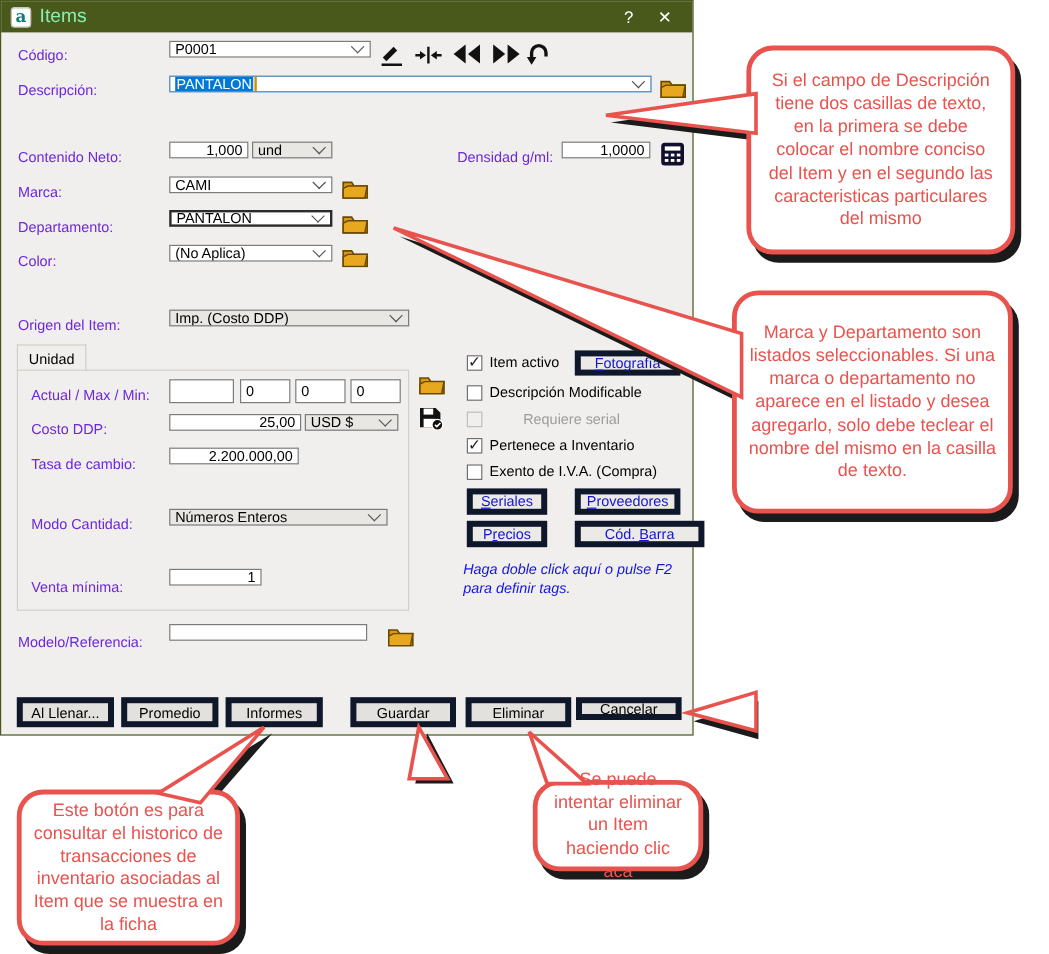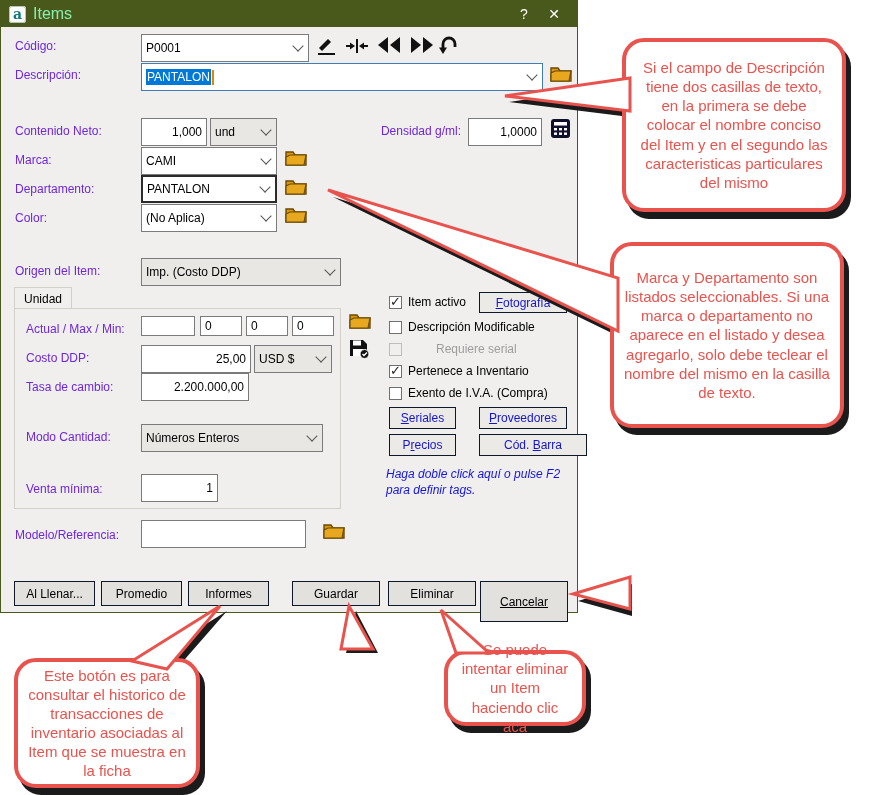--- a/index.html
+++ b/index.html
@@ -13,21 +13,21 @@
             display:flex;align-items:center;box-sizing:border-box;padding:0 8px;}
   .app-logo{width:17px;height:17px;background:#fdfdfd;border-radius:3px;color:#0e7c7b;
             font-family:"DejaVu Serif",serif;font-weight:bold;font-size:14px;line-height:17px;
             text-align:center;box-shadow:inset 0 0 0 1px #b9c4b2;}
   .title-text{color:#86efac;font-size:16px;margin-left:7px;}
   .tb-btn{color:#fff;font-size:14px;width:30px;text-align:center;cursor:default;}
   .tb-spacer{flex:1;}
 
   .lbl{position:absolute;white-space:nowrap;color:#6d28d9;}
   .field{position:absolute;background:#fff;border:1px solid #7b7b7b;box-sizing:border-box;
-         display:flex;align-items:center;padding:0 4px;height:28px;overflow:hidden;}
+         display:flex;align-items:center;padding:0 4px;height:14px;overflow:hidden;}
   .field.right{justify-content:flex-end;}
   .combo{padding-right:18px;}
   .combo .chev{position:absolute;right:6px;top:50%;width:7px;height:7px;margin-top:-6px;
                border-right:1.6px solid #555;border-bottom:1.6px solid #555;transform:rotate(45deg);}
   .gray{background:#e9e7e3;}
   .focus2{border:2px solid #2b2b2b;}
   .focusblue{border:1px solid #3f7fb8;}
   .sel{background:#0078d7;color:#fff;padding:1px 1px;}
   .caret{display:inline-block;width:2px;height:15px;background:#e08900;margin-left:1px;}
 
@@ -40,21 +40,21 @@
        display:flex;align-items:center;justify-content:center;}
 
   .cb{position:absolute;display:flex;align-items:center;}
   .cb-box{width:13px;height:13px;background:#fff;border:1px solid #707070;box-sizing:border-box;
           margin-right:6px;position:relative;flex:none;}
   .cb.checked .cb-box::after{content:"\2713";position:absolute;left:0px;top:-3px;font-size:13px;
           font-weight:bold;color:#222;}
   .cb.disabled .cb-box{border-color:#bdbdbd;background:#f0efed;}
   .cb.disabled .cb-lbl{color:#9d9d9d;}
 
-  .btn{position:absolute;background:#e3e1de;border:1px solid #0f172a;box-sizing:border-box;
+  .btn{position:absolute;background:#e3e1de;border:5px solid #0f172a;box-sizing:border-box;
        display:flex;align-items:center;justify-content:center;color:#000;cursor:default;}
   .btn.blue{color:#1414cc;background:#eceae7;}
 
   .hint{position:absolute;color:#1414e0;font-style:italic;line-height:1.3;}
 
   
   .callout{position:absolute;background:#fff;border:4px solid #e8534e;border-radius:22px;
            box-shadow:5px 7px 0 #1b1b1b;color:#e8534e;display:flex;align-items:center;
            justify-content:center;text-align:center;box-sizing:border-box;z-index:3;
            font-size:15px;line-height:1.27;padding:8px 10px;}
@@ -291,21 +291,21 @@
     </div>
     <div class="btn" style="left:187px;top:580px;width:81px;height:25px;">
       <span>Informes</span>
     </div>
     <div class="btn" style="left:291px;top:580px;width:88px;height:25px;">
       <span>Guardar</span>
     </div>
     <div class="btn" style="left:387px;top:580px;width:88px;height:25px;">
       <span>Eliminar</span>
     </div>
-    <div class="btn" style="left:479px;top:580px;width:88px;height:41px;text-decoration:underline;">
+    <div class="btn" style="left:479px;top:580px;width:88px;height:19px;">
       <span>Cancelar</span>
     </div>
   </div>
 
   <svg class="tails under">
     <polygon points="509,102 630,84 630,117" fill="#1b1b1b"></polygon>
     <polygon points="333,197 622,285 622,338" fill="#1b1b1b"></polygon>
     <polygon points="578,601 632,584 632,616" fill="#1b1b1b"></polygon>
     <polygon points="227,611 138,666 172,674" fill="#1b1b1b"></polygon>
     <polygon points="356,611 346,653 378,653" fill="#1b1b1b"></polygon>

